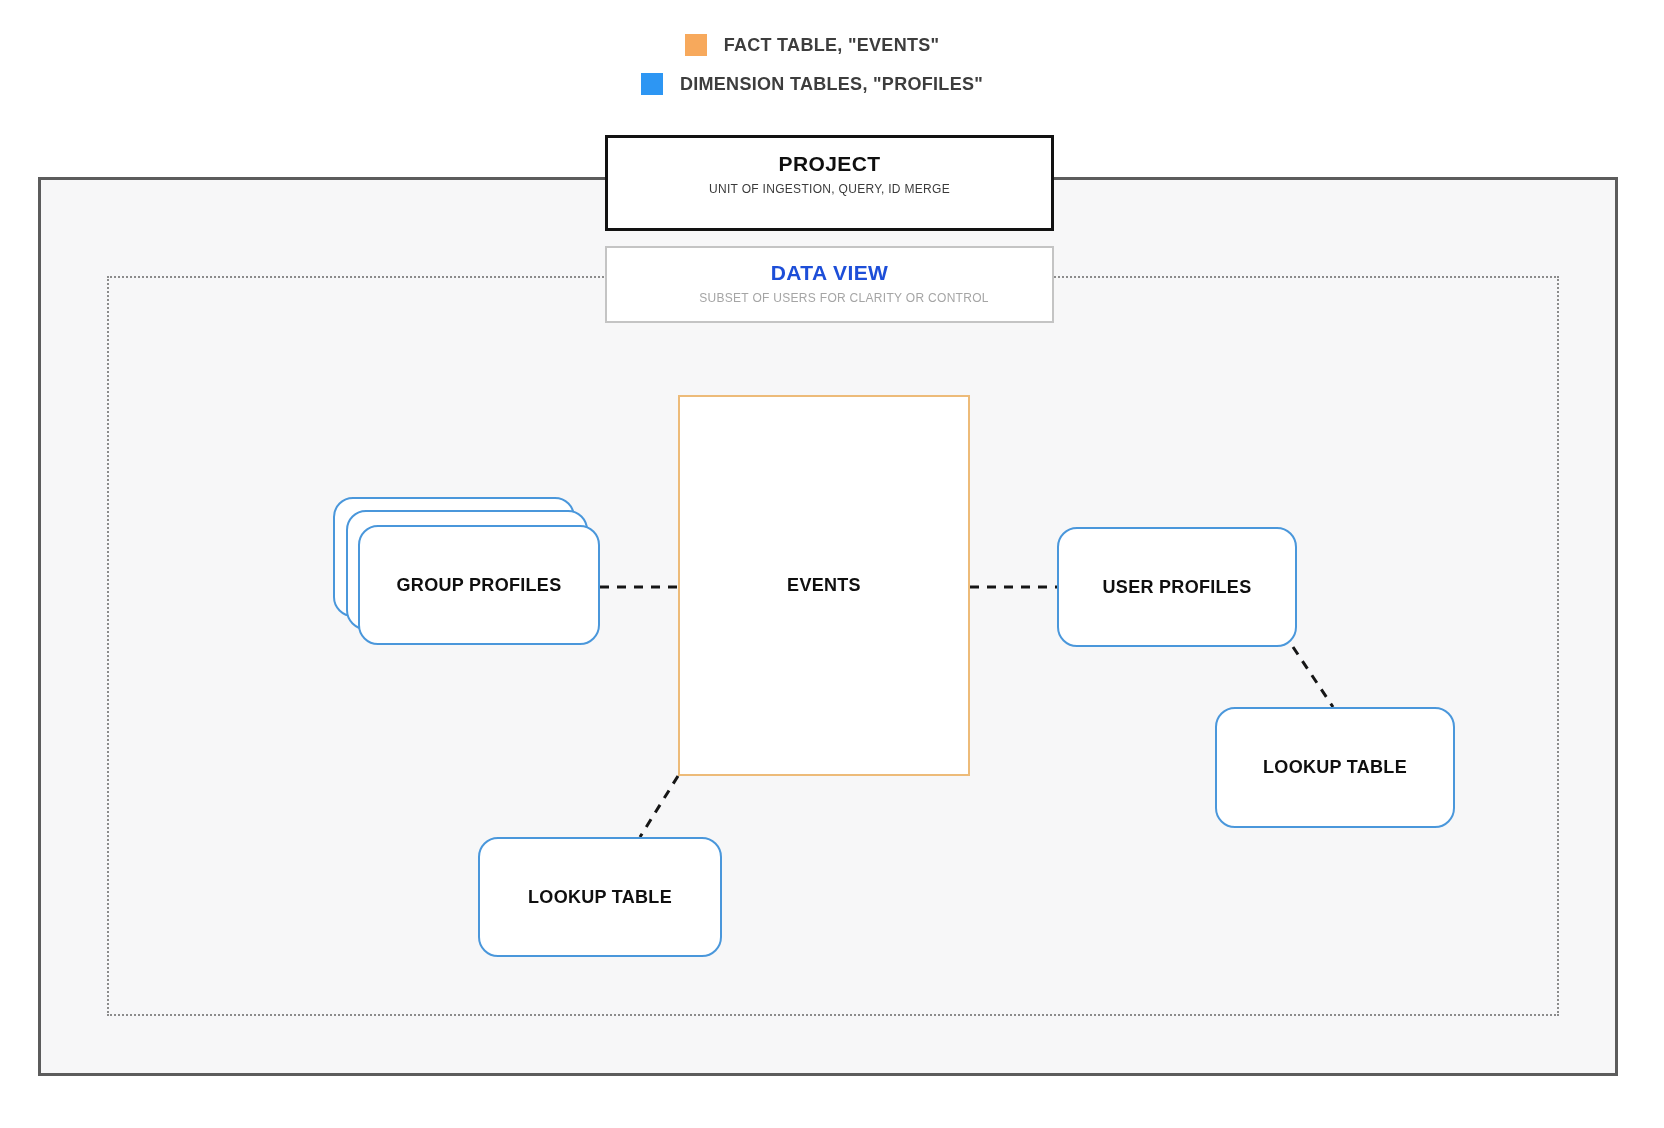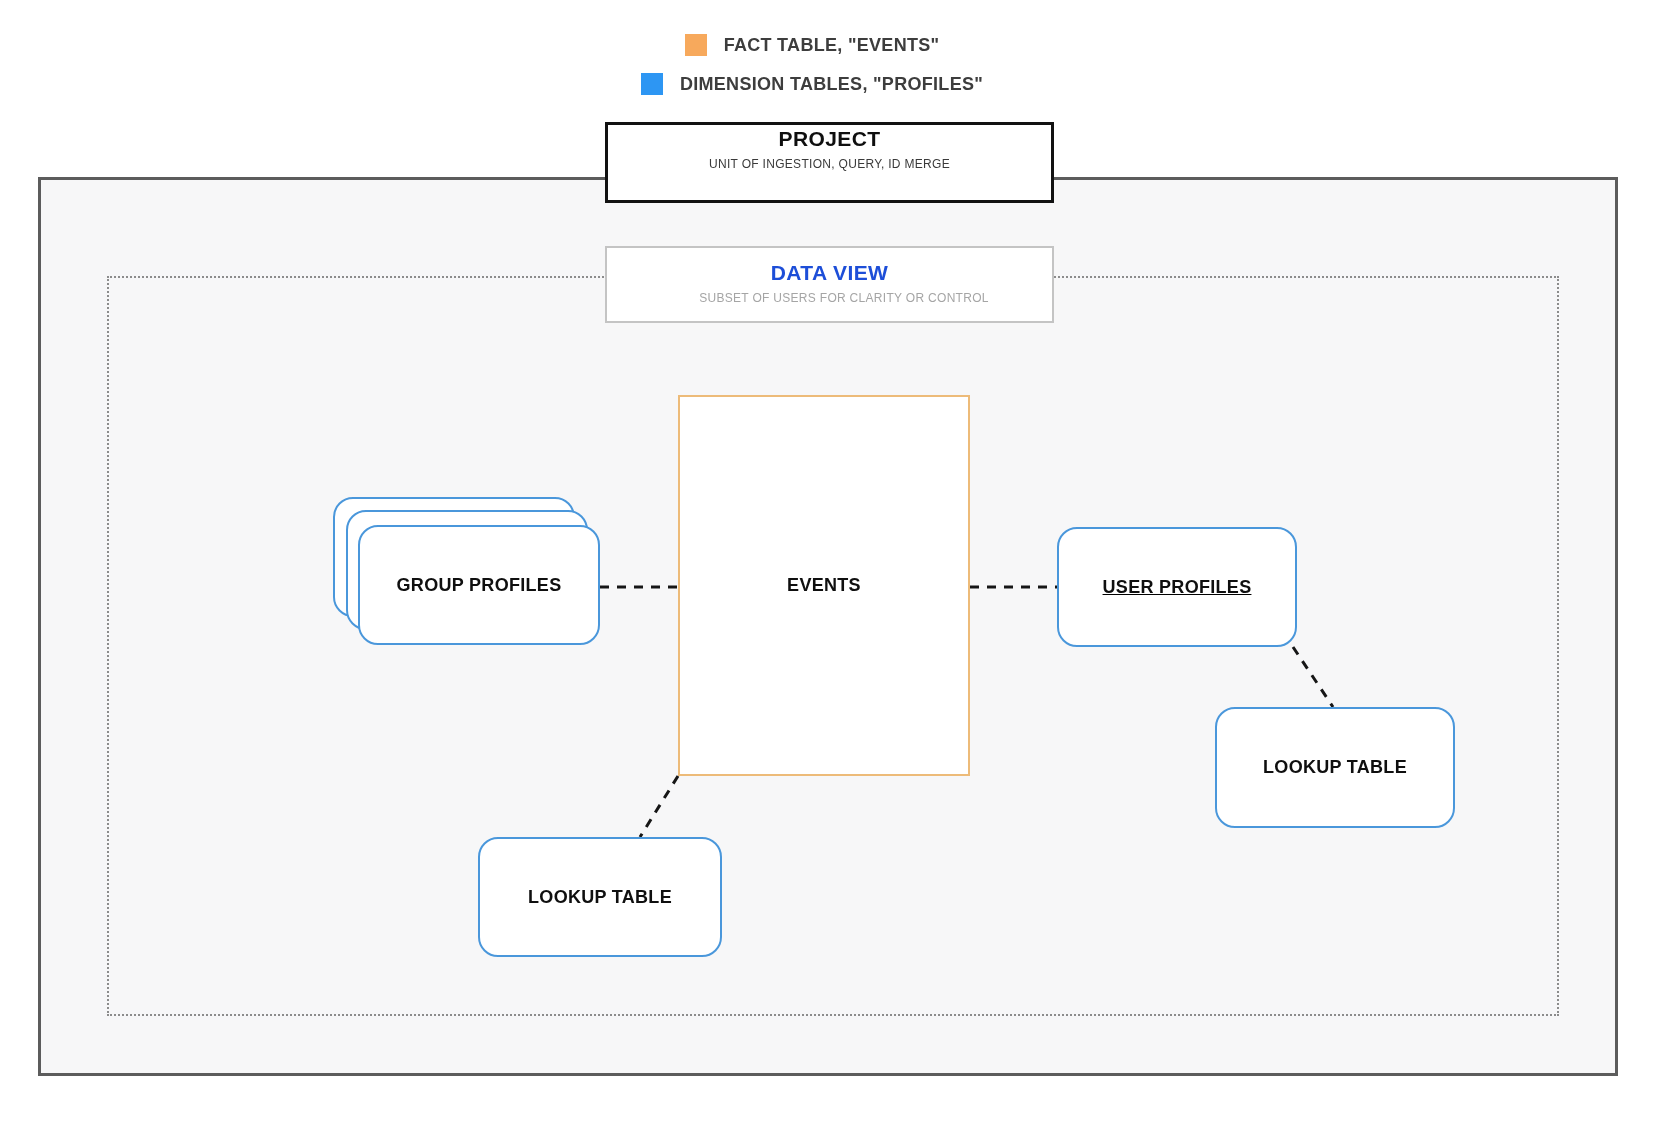--- a/index.html
+++ b/index.html
@@ -73,24 +73,24 @@
   .title-box {
     position: absolute;
     left: 605px;
     width: 449px;
     background: #ffffff;
     box-sizing: border-box;
     text-align: center;
     z-index: 5;
   }
   .title-box.project {
-    top: 122px;
-    height: 81px;
+    top: 135px;
+    height: 96px;
     border: 3px solid #121212;
-    padding-top: 0;
+    padding-top: 12px;
   }
   .title-box.dataview {
     top: 246px;
     height: 77px;
     border: 2px solid #c4c4c4;
     padding-top: 11px;
   }
   .tb-title {
     font-size: 21px;
     font-weight: 700;
@@ -207,21 +207,21 @@
   <div class="node fact" style="border-color: rgb(237, 187, 121);">
     <span class="node-label">EVENTS</span>
   </div>
 
   <div class="stack-layer gp-back" style="border-color: rgb(74, 151, 219);"></div>
   <div class="stack-layer gp-mid" style="border-color: rgb(74, 151, 219);"></div>
   <div class="node dim gp-front" style="border-color: rgb(74, 151, 219);">
     <span class="node-label">GROUP PROFILES</span>
   </div>
 
-  <div class="node dim user-profiles" style="border-color: rgb(74, 151, 219); text-decoration: underline;">
+  <div class="node dim user-profiles" style="border-color: rgb(74, 151, 219);">
     <span class="node-label">USER PROFILES</span>
   </div>
 
   <div class="node dim lookup-bottom" style="border-color: rgb(74, 151, 219);">
     <span class="node-label">LOOKUP TABLE</span>
   </div>
 
   <div class="node dim lookup-right" style="border-color: rgb(74, 151, 219);">
     <span class="node-label">LOOKUP TABLE</span>
   </div>

